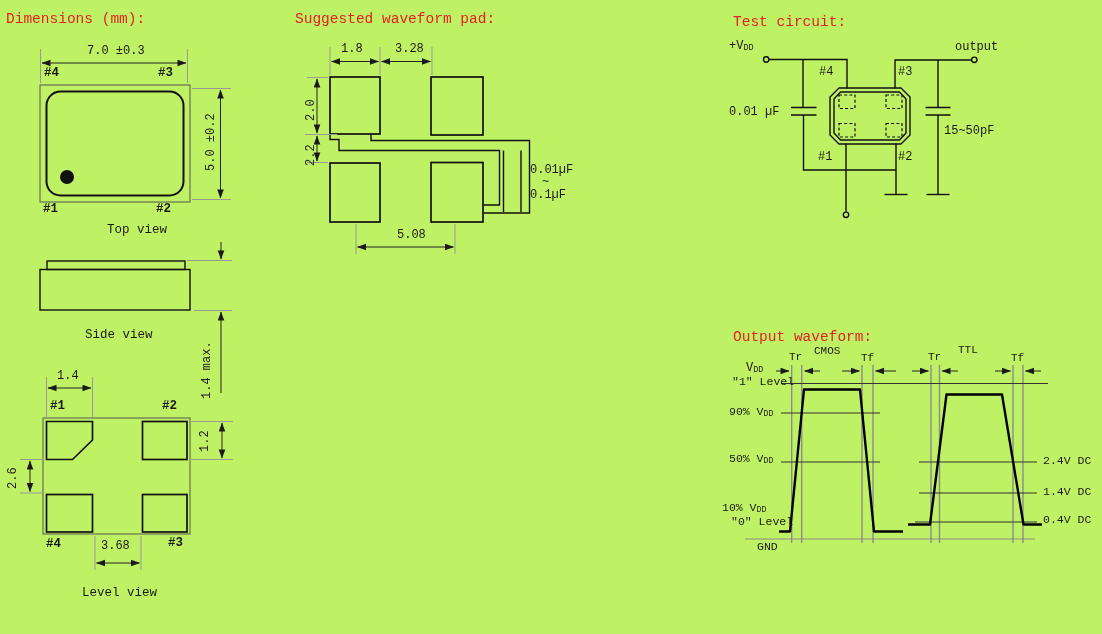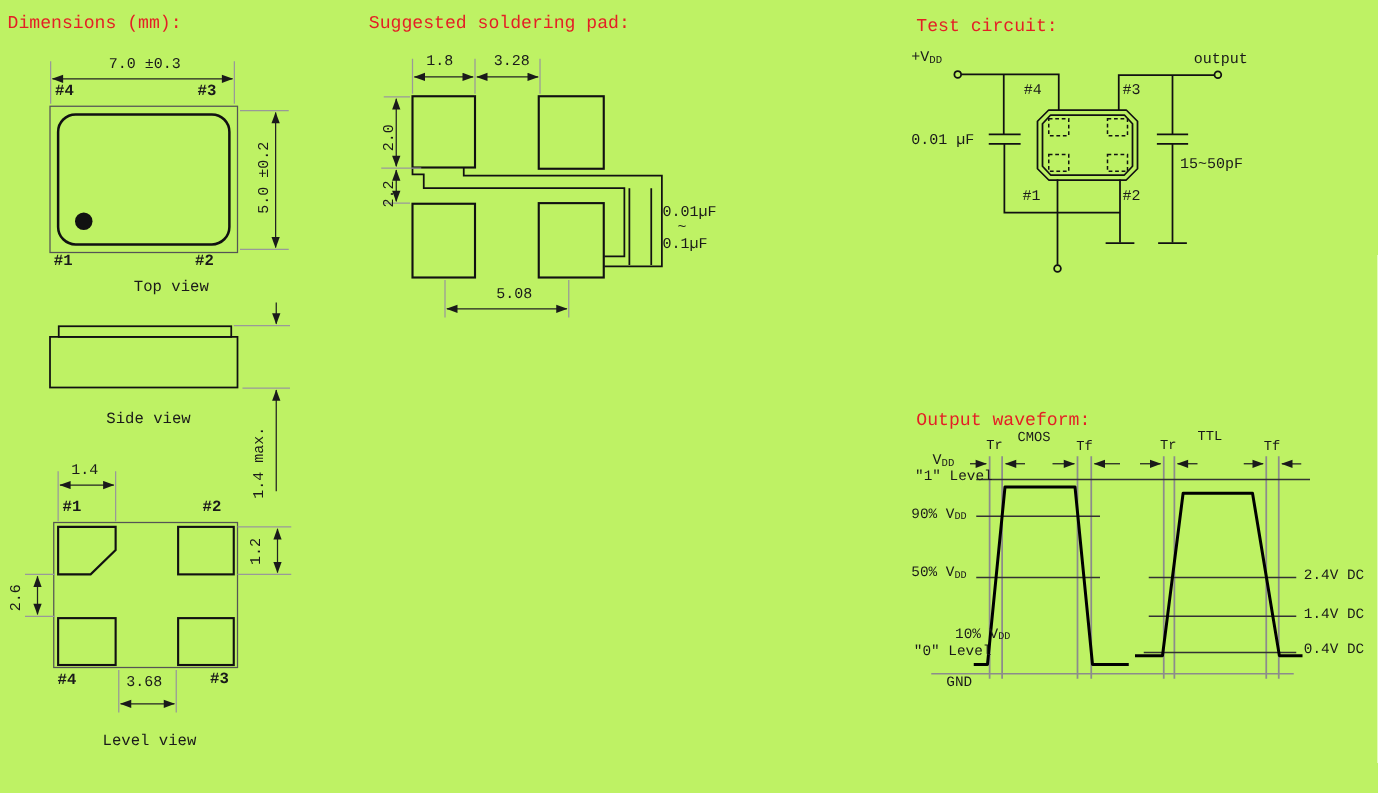--- a/index.html
+++ b/index.html
@@ -134,21 +134,21 @@
     <path class="lvl" d="M919,462 H1037"></path>
     <path class="lvl" d="M919,493 H1037"></path>
     <path class="lvl" d="M915,522 H1037"></path>
     <path class="gray" d="M745,539 H1035"></path>
     <path class="wave" d="M779,531.5 H790 L804,389.5 H860 L874,531.5 H903"></path>
     <path class="wave" d="M908,524.5 H930 L946.5,394.5 H1002 L1023.5,524.5 H1042"></path>
   </g>
 </svg>
 
 <span class="lbl title" style="left:6px;top:12px">Dimensions (mm):</span>
-<span class="lbl title" style="left:295px;top:12px">Suggested soldering pad:</span>
+<span class="lbl title" style="left:295px;top:12px">Suggested waveform pad:</span>
 <span class="lbl title" style="left:733px;top:15px">Test circuit:</span>
 <span class="lbl title" style="left:733px;top:330px">Output waveform:</span>
 
 <span class="lbl" style="left:87px;top:45px">7.0 ±0.3</span>
 <span class="lbl b" style="left:44px;top:67px">#4</span>
 <span class="lbl b" style="left:158px;top:67px">#3</span>
 <span class="lbl b" style="left:43px;top:203px">#1</span>
 <span class="lbl b" style="left:156px;top:203px">#2</span>
 <span class="lbl cap" style="left:107px;top:224px">Top view</span>
 <span class="lbl rot" style="left:205px;top:171px">5.0 ±0.2</span>
@@ -187,20 +187,20 @@
 <span class="lbl s11" style="left:814px;top:346px">CMOS</span>
 <span class="lbl s11" style="left:958px;top:345px">TTL</span>
 <span class="lbl s11" style="left:789px;top:352px">Tr</span>
 <span class="lbl s11" style="left:861px;top:353px">Tf</span>
 <span class="lbl s11" style="left:928px;top:352px">Tr</span>
 <span class="lbl s11" style="left:1011px;top:353px">Tf</span>
 <span class="lbl" style="left:746px;top:362px"><span>V</span><sub class="sub">DD</sub></span>
 <span class="lbl s115" style="left:732px;top:376px">"1" Level</span>
 <span class="lbl s115" style="left:729px;top:406px"><span>90% V</span><sub class="sub">DD</sub></span>
 <span class="lbl s115" style="left:729px;top:453px"><span>50% V</span><sub class="sub">DD</sub></span>
-<span class="lbl s115" style="left:764px;top:502px"><span>10% V</span><sub class="sub">DD</sub></span>
+<span class="lbl s115" style="left:722px;top:502px"><span>10% V</span><sub class="sub">DD</sub></span>
 <span class="lbl s115" style="left:731px;top:516px">"0" Level</span>
 <span class="lbl s115" style="left:757px;top:541px">GND</span>
 <span class="lbl s115" style="left:1043px;top:455px">2.4V DC</span>
 <span class="lbl s115" style="left:1043px;top:486px">1.4V DC</span>
 <span class="lbl s115" style="left:1043px;top:514px">0.4V DC</span>
 
 </div>
 
 </body></html>

